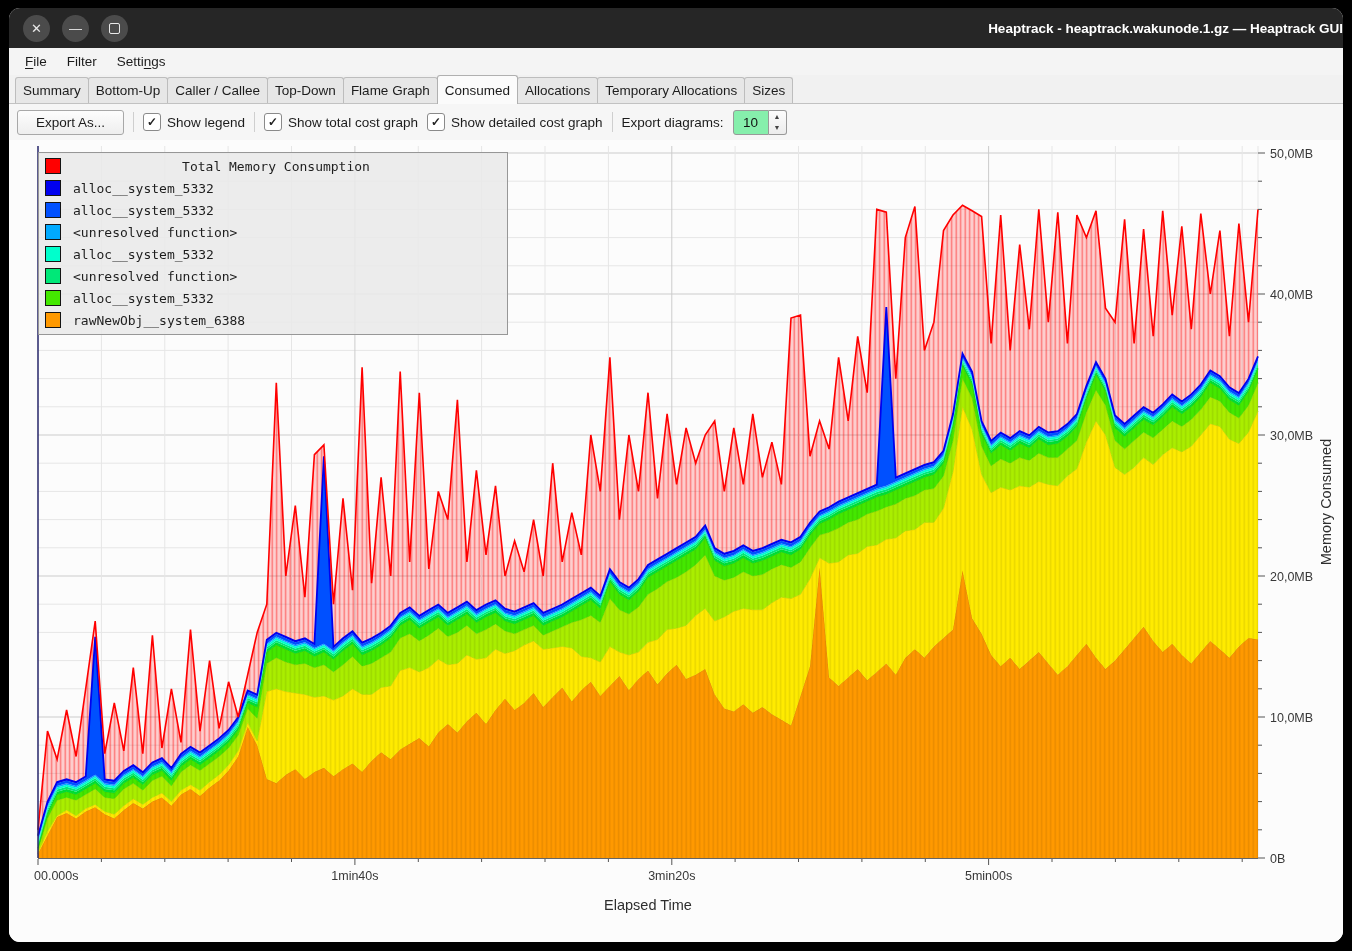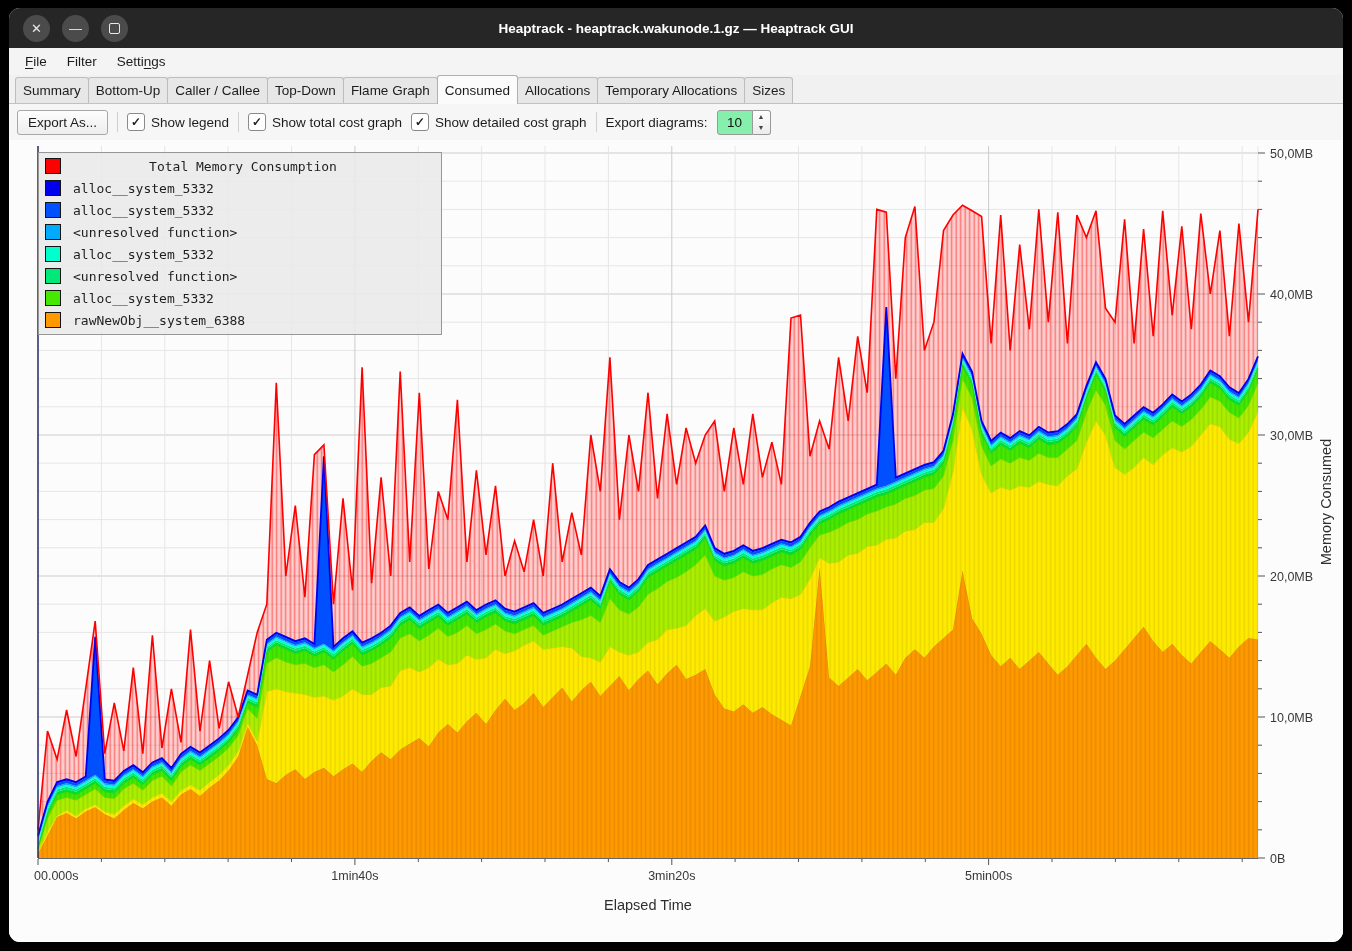--- a/index.html
+++ b/index.html
@@ -5,52 +5,52 @@
   html,body{margin:0;padding:0;width:1352px;height:951px;background:#000;overflow:hidden;
     font-family:"Liberation Sans",sans-serif;-webkit-font-smoothing:antialiased;}
   .window{position:absolute;left:9px;top:8px;width:1334px;height:934px;background:#fbfbfb;
     border-radius:11px;overflow:hidden;}
   
   .titlebar{position:relative;height:40px;background:#262626;display:flex;align-items:center;}
   .win-controls{position:absolute;left:14px;top:0;height:40px;display:flex;align-items:center;gap:12px;}
   .win-btn{width:27px;height:27px;border-radius:50%;background:#4b4b4b;display:flex;align-items:center;
     justify-content:center;color:#e9e9e9;font-size:13px;line-height:1;cursor:default;}
   .win-btn .sq{width:9px;height:9px;border:1.5px solid #e9e9e9;border-radius:2px;}
-  .titlebar .title{flex:1;text-align:center;color:#fff;font-weight:bold;font-size:13.5px;}
+  .titlebar .title{flex:1;text-align:right;color:#fff;font-weight:bold;font-size:13.5px;}
   
   .menubar{height:27px;background:#f4f4f4;display:flex;align-items:center;padding-left:6px;}
   .menu-item{padding:0 10px;font-size:13.5px;color:#1c1c1c;height:100%;display:flex;align-items:center;}
   .menu-item u{text-decoration:underline;text-underline-offset:2px;}
   
   .tabbar{height:29px;background:#f1f1f1;display:flex;align-items:flex-end;padding-left:6px;
     border-bottom:1px solid #c2c2c2;box-sizing:border-box;}
   .tab{height:26px;display:flex;align-items:center;padding:0 7px;font-size:13.5px;color:#1c1c1c;
     background:#e7e7e7;border:1px solid #bdbdbd;border-bottom:none;border-radius:3px 3px 0 0;
     margin-right:-1px;box-sizing:border-box;}
   .tab.active{background:#fbfbfb;height:29px;margin-bottom:-1px;border-color:#b0b0b0;z-index:2;}
   
   .toolbar{height:36px;background:#f6f6f6;display:flex;align-items:center;padding-left:8px;gap:9px;}
   .export-btn{font-family:"Liberation Sans",sans-serif;font-size:13.5px;color:#1c1c1c;
     background:linear-gradient(#fdfdfd,#eeeeee);border:1px solid #a8a8a8;border-radius:3px;
-    padding:4px 10px;}
+    padding:4px 18px;}
   .tsep{width:1px;height:20px;background:#cfcfcf;}
   .cbgroup{display:flex;align-items:center;gap:9px;}
   .cbitem{display:flex;align-items:center;gap:6px;font-size:13.5px;color:#1c1c1c;}
   .cbbox{width:16px;height:16px;background:#fff;border:1px solid #8a8a8a;border-radius:3px;
     display:flex;align-items:center;justify-content:center;font-size:12px;color:#222;font-weight:bold;}
   .stacked-label{font-size:13.5px;color:#1c1c1c;}
   .spin{display:flex;align-items:stretch;height:25px;}
   .spin-val{width:34px;background:#86efac;border:1px solid #999;border-radius:3px 0 0 3px;
     display:flex;align-items:center;justify-content:center;font-size:13.5px;color:#111;}
   .spin-btns{width:17px;border:1px solid #999;border-left:none;border-radius:0 3px 3px 0;
     background:linear-gradient(#fdfdfd,#ececec);display:flex;flex-direction:column;}
   .spin-btns span{flex:1;display:flex;align-items:center;justify-content:center;font-size:7px;color:#444;}
   
   .chart-wrap{position:relative;height:802px;background:#fcfcfc;}
-  .legend{position:absolute;left:29px;top:12px;width:404px;background:rgba(233,233,233,0.87);
+  .legend{position:absolute;left:29px;top:12px;width:470px;background:rgba(233,233,233,0.87);
     border:1px solid #979797;box-sizing:border-box;padding:2px 0 3px 0;}
   .lrow{display:flex;align-items:center;height:22px;padding-left:6px;
     font-family:"DejaVu Sans Mono",monospace;font-size:13px;color:#1e1e1e;}
   .lswatch{width:16px;height:16px;border:1px solid #141414;box-sizing:border-box;margin-right:12px;flex:none;}
   .lrow.title-row .llabel{flex:1;text-align:center;padding-right:28px;}
   svg text{font-family:"Liberation Sans",sans-serif;}
 </style>
 </head>
 <body>
 

